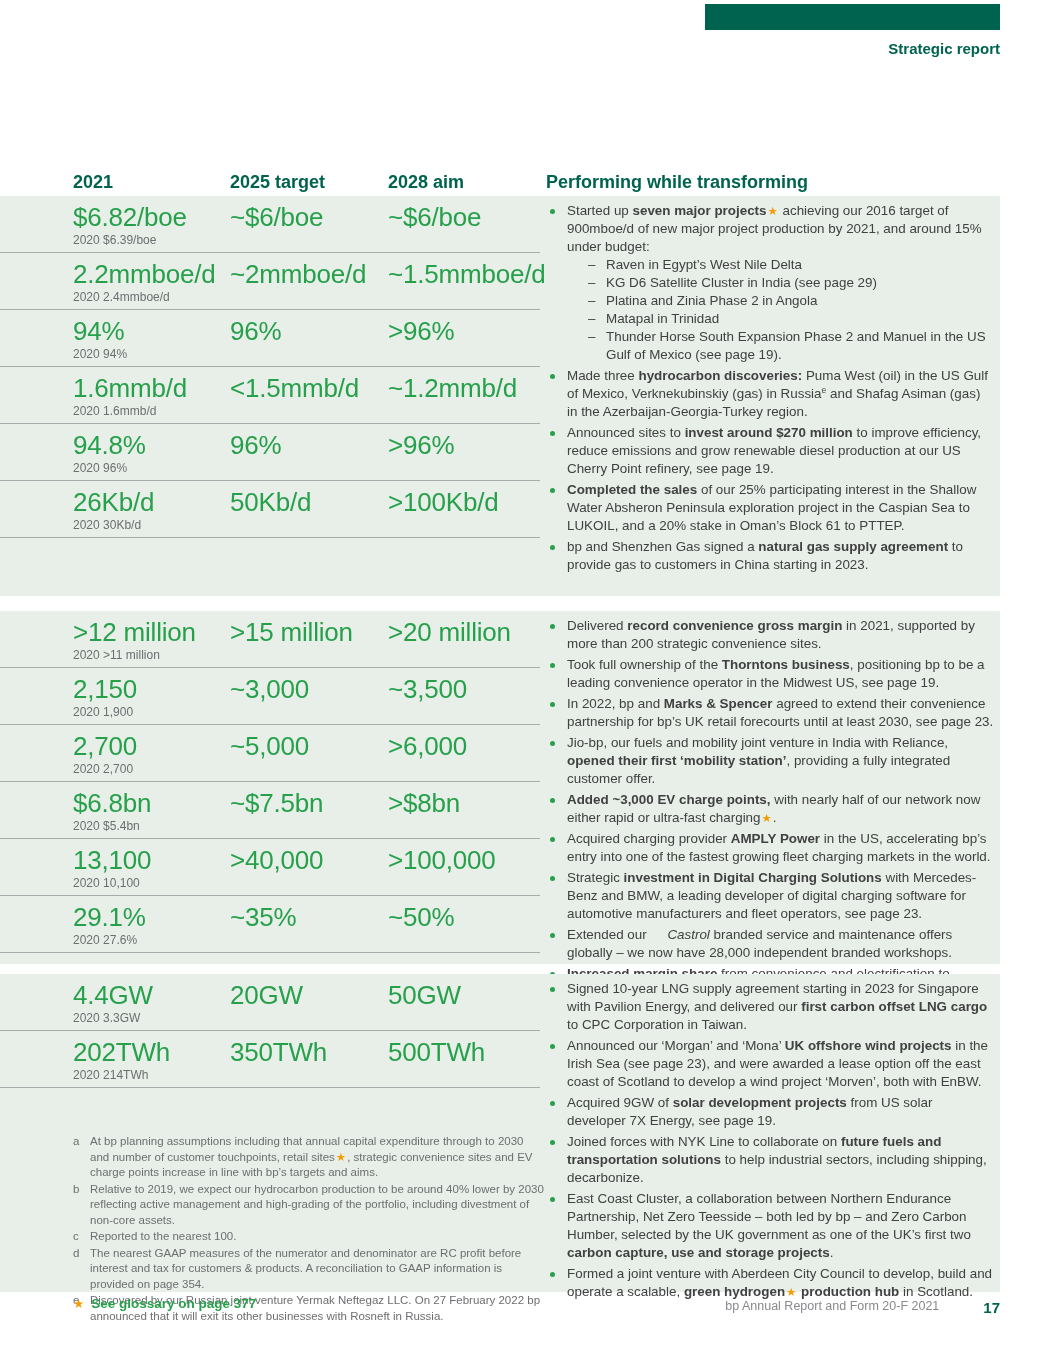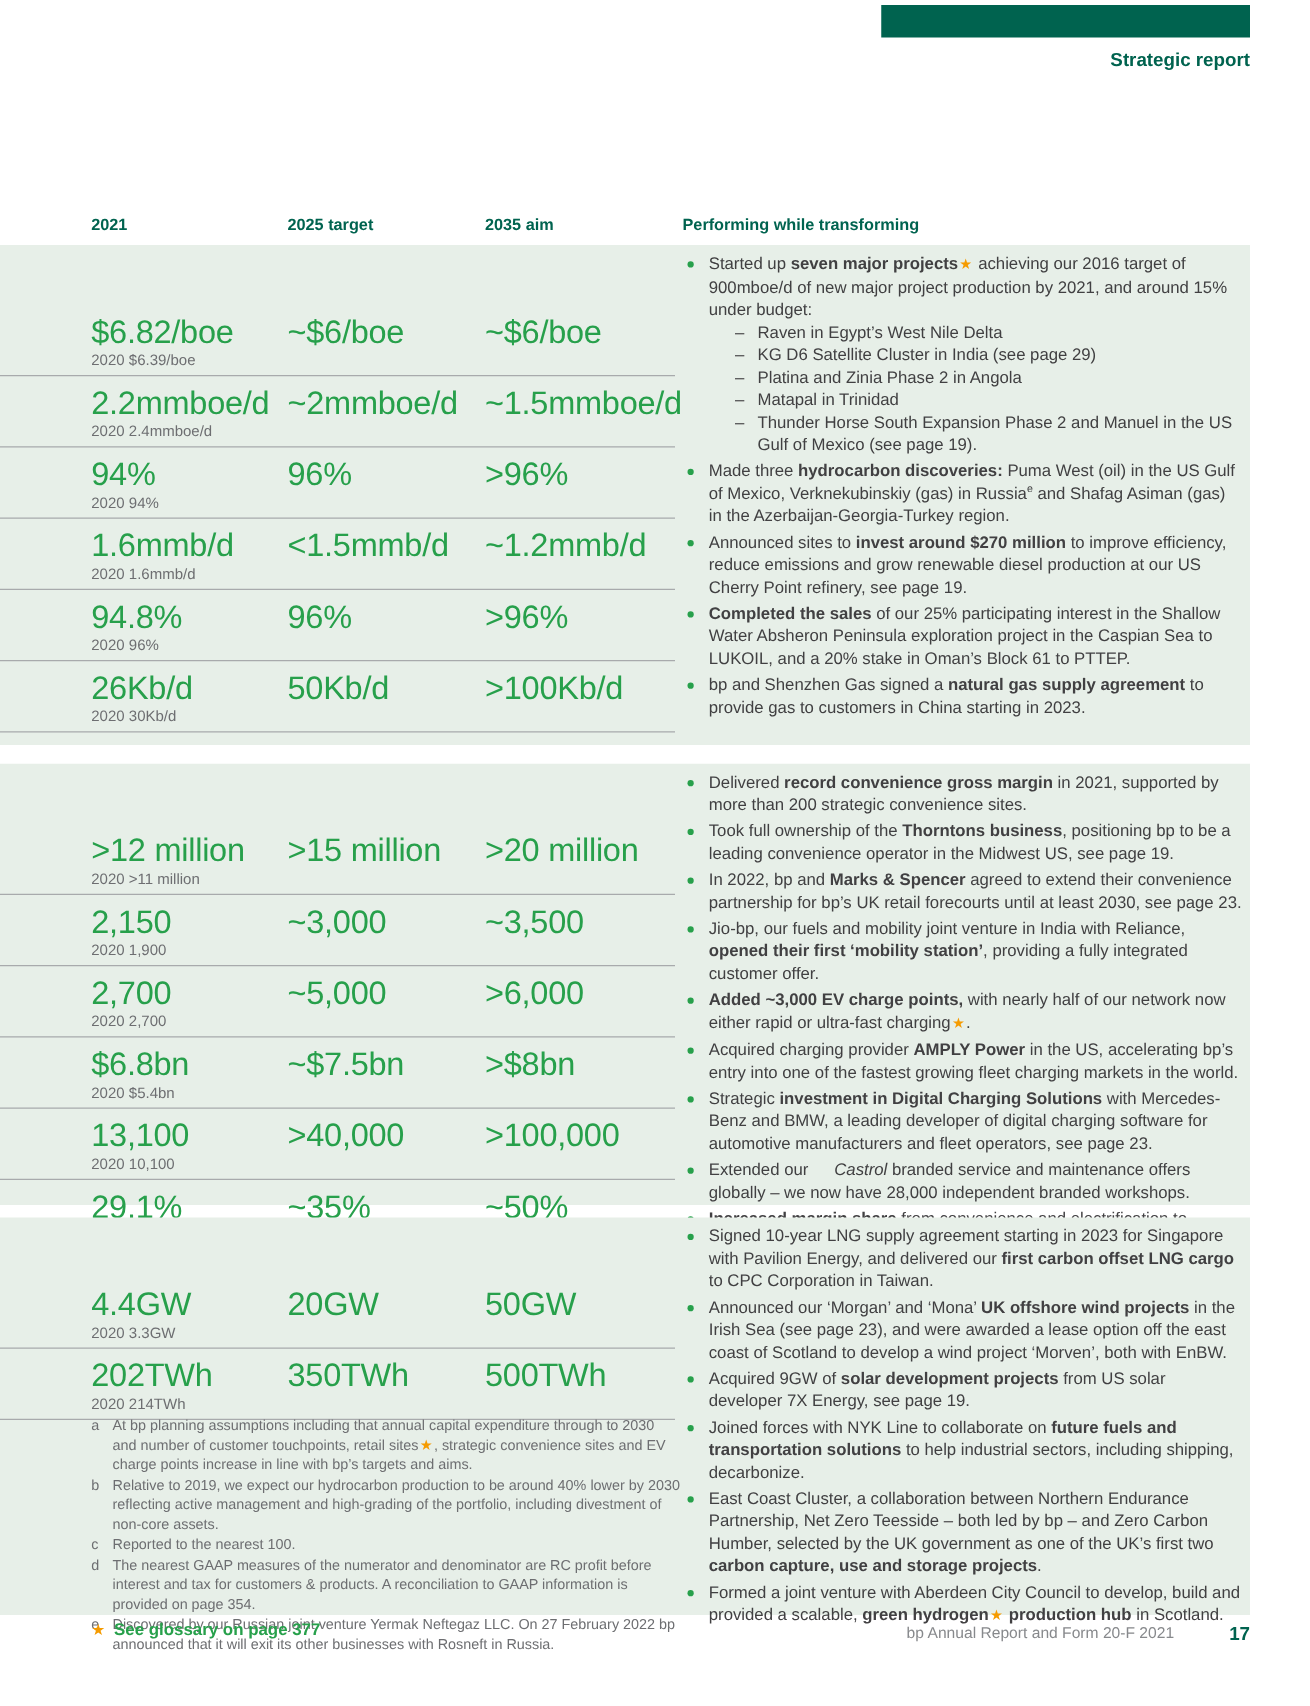--- a/index.html
+++ b/index.html
@@ -16,31 +16,31 @@
   html,body{background:#ffffff;}
   body{font-family:"Liberation Sans","DejaVu Sans",sans-serif;}
   .page{position:relative;width:1048px;height:1323px;background:#ffffff;overflow:hidden;}
 
   
   .topbar{position:absolute;left:705px;top:4px;width:295px;height:26px;background:var(--dark-green);}
   .section-label{position:absolute;top:40px;right:48px;font-size:15px;font-weight:bold;color:var(--dark-green);}
 
   
   .col-headers{position:absolute;top:172px;left:0;width:1000px;height:20px;}
-  .ch{position:absolute;font-size:13px;font-weight:bold;color:var(--dark-green);white-space:nowrap;}
+  .ch{position:absolute;font-size:18px;font-weight:bold;color:var(--dark-green);white-space:nowrap;}
   .ch1{left:73px;} .ch2{left:230px;} .ch3{left:388px;} .ch4{left:546px;}
 
   
   .band{position:absolute;left:0;width:1000px;background:var(--band-bg);}
   .band0{top:196px;height:400px;}
   .band1{top:611px;height:353px;}
   .band2{top:974px;height:318px;}
 
   
-  .rows{position:absolute;left:0;top:0;width:540px;margin-top:48px;}
+  .rows{position:absolute;left:0;top:0;width:540px;}
   .row{position:relative;height:57px;border-bottom:1px solid var(--sep);}
   .v{position:absolute;top:6px;font-size:26px;letter-spacing:-0.2px;color:var(--green);white-space:nowrap;}
   .v1{left:73px;} .v2{left:230px;} .v3{left:388px;}
   .prior{position:absolute;left:73px;top:37px;font-size:12px;color:var(--gray);white-space:nowrap;}
 
   
   .bullets{position:absolute;left:546px;top:6px;width:448px;font-size:13.4px;line-height:18px;color:var(--text-dark);}
   .bullet{position:relative;padding-left:21px;margin-bottom:3px;}
   .dot{position:absolute;left:4px;top:6.5px;width:5px;height:5px;border-radius:50%;background:var(--green);}
   .sub{position:relative;padding-left:39px;}
@@ -65,21 +65,21 @@
 </head>
 <body>
 
 <div class="page">
   <div class="topbar"></div>
   <div class="section-label">Strategic report</div>
 
   <div class="col-headers">
     <span class="ch ch1">2021</span>
     <span class="ch ch2">2025 target</span>
-    <span class="ch ch3">2035 aim</span>
+    <span class="ch ch3">2028 aim</span>
     <span class="ch ch4">Performing while transforming</span>
   </div>
 
   <div class="band band0" id="band0">
     <div class="rows">
         <div class="row">
           <span class="v v1">$6.82/boe</span>
           <span class="prior">2020 $6.39/boe</span>
           <span class="v v2">~$6/boe</span>
           <span class="v v3">~$6/boe</span>
@@ -188,21 +188,21 @@
           <span class="v v2">350TWh</span>
           <span class="v v3">500TWh</span>
         </div>
       </div>
     <div class="bullets">
         <div class="bullet"><span class="dot"></span><span class="btext"><span>Signed 10-year LNG supply agreement starting in 2023 for Singapore with Pavilion Energy, and delivered our </span><span class="b ">first carbon offset LNG cargo</span><span> to CPC Corporation in Taiwan.</span></span></div>
         <div class="bullet"><span class="dot"></span><span class="btext"><span>Announced our ‘Morgan’ and ‘Mona’ </span><span class="b ">UK offshore wind projects</span><span> in the Irish Sea (see page 23), and were awarded a lease option off the east coast of Scotland to develop a wind project ‘Morven’, both with EnBW.</span></span></div>
         <div class="bullet"><span class="dot"></span><span class="btext"><span>Acquired 9GW of </span><span class="b ">solar development projects</span><span> from US solar developer 7X Energy, see page 19.</span></span></div>
         <div class="bullet"><span class="dot"></span><span class="btext"><span>Joined forces with NYK Line to collaborate on </span><span class="b ">future fuels and transportation solutions</span><span> to help industrial sectors, including shipping, decarbonize.</span></span></div>
         <div class="bullet"><span class="dot"></span><span class="btext"><span>East Coast Cluster, a collaboration between Northern Endurance Partnership, Net Zero Teesside – both led by bp – and Zero Carbon Humber, selected by the UK government as one of the UK’s first two </span><span class="b ">carbon capture, use and storage projects</span><span>.</span></span></div>
-        <div class="bullet"><span class="dot"></span><span class="btext"><span>Formed a joint venture with Aberdeen City Council to develop, build and provided a scalable, </span><span class="b ">green hydrogen</span><span class="star">★</span><span class="b "> production hub</span><span> in Scotland.</span></span></div>
+        <div class="bullet"><span class="dot"></span><span class="btext"><span>Formed a joint venture with Aberdeen City Council to develop, build and operate a scalable, </span><span class="b ">green hydrogen</span><span class="star">★</span><span class="b "> production hub</span><span> in Scotland.</span></span></div>
       </div>
   </div>
 
   <div class="footnotes" id="footnotes">
       <div class="fn"><span class="fm">a</span><span class="ft"><span>At bp planning assumptions including that annual capital expenditure through to 2030 and number of customer touchpoints, retail sites</span><span class="star">★</span><span>, strategic convenience sites and EV charge points increase in line with bp’s targets and aims.</span></span></div>
       <div class="fn"><span class="fm">b</span><span class="ft"><span>Relative to 2019, we expect our hydrocarbon production to be around 40% lower by 2030 reflecting active management and high-grading of the portfolio, including divestment of non-core assets.</span></span></div>
       <div class="fn"><span class="fm">c</span><span class="ft"><span>Reported to the nearest 100.</span></span></div>
       <div class="fn"><span class="fm">d</span><span class="ft"><span>The nearest GAAP measures of the numerator and denominator are RC profit before interest and tax for customers &amp; products. A reconciliation to GAAP information is provided on page 354.</span></span></div>
       <div class="fn"><span class="fm">e</span><span class="ft"><span>Discovered by our Russian joint venture Yermak Neftegaz LLC. On 27 February 2022 bp announced that it will exit its other businesses with Rosneft in Russia.</span></span></div>
     </div>

